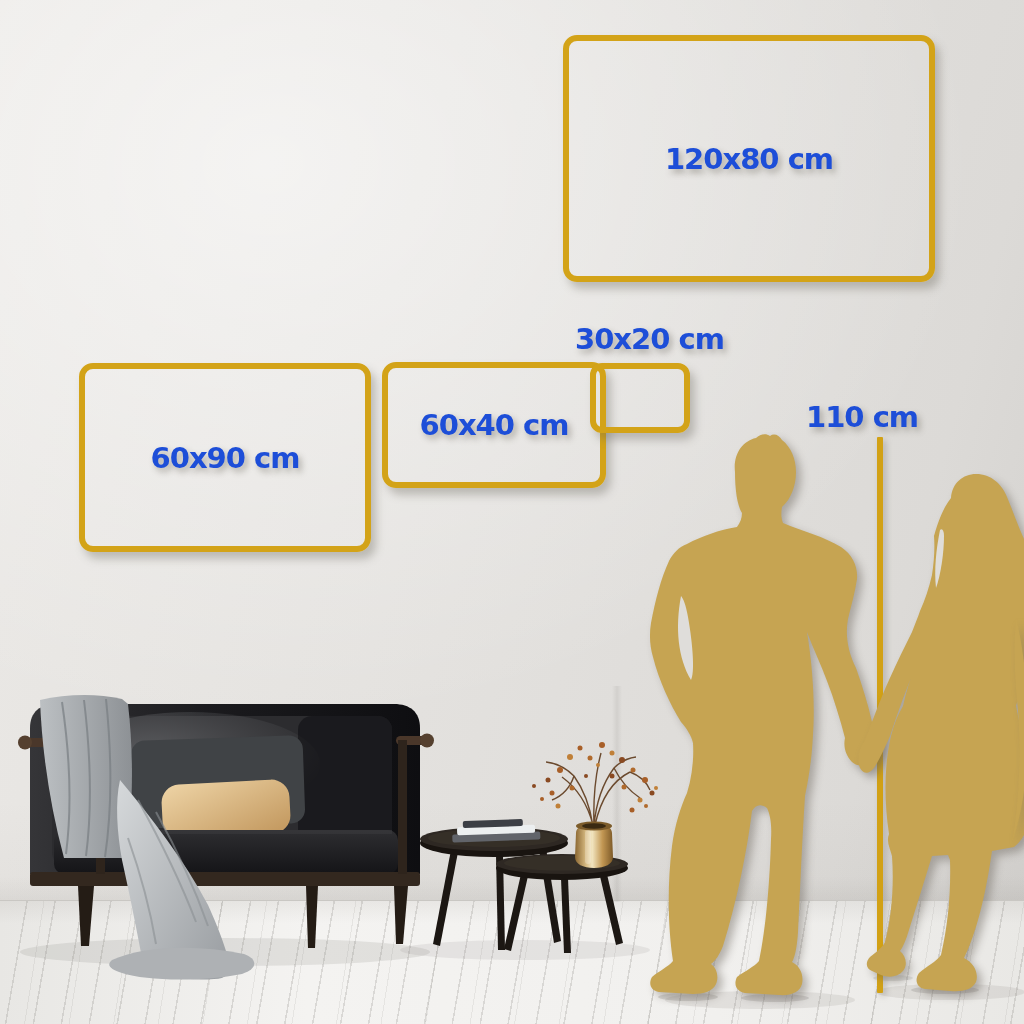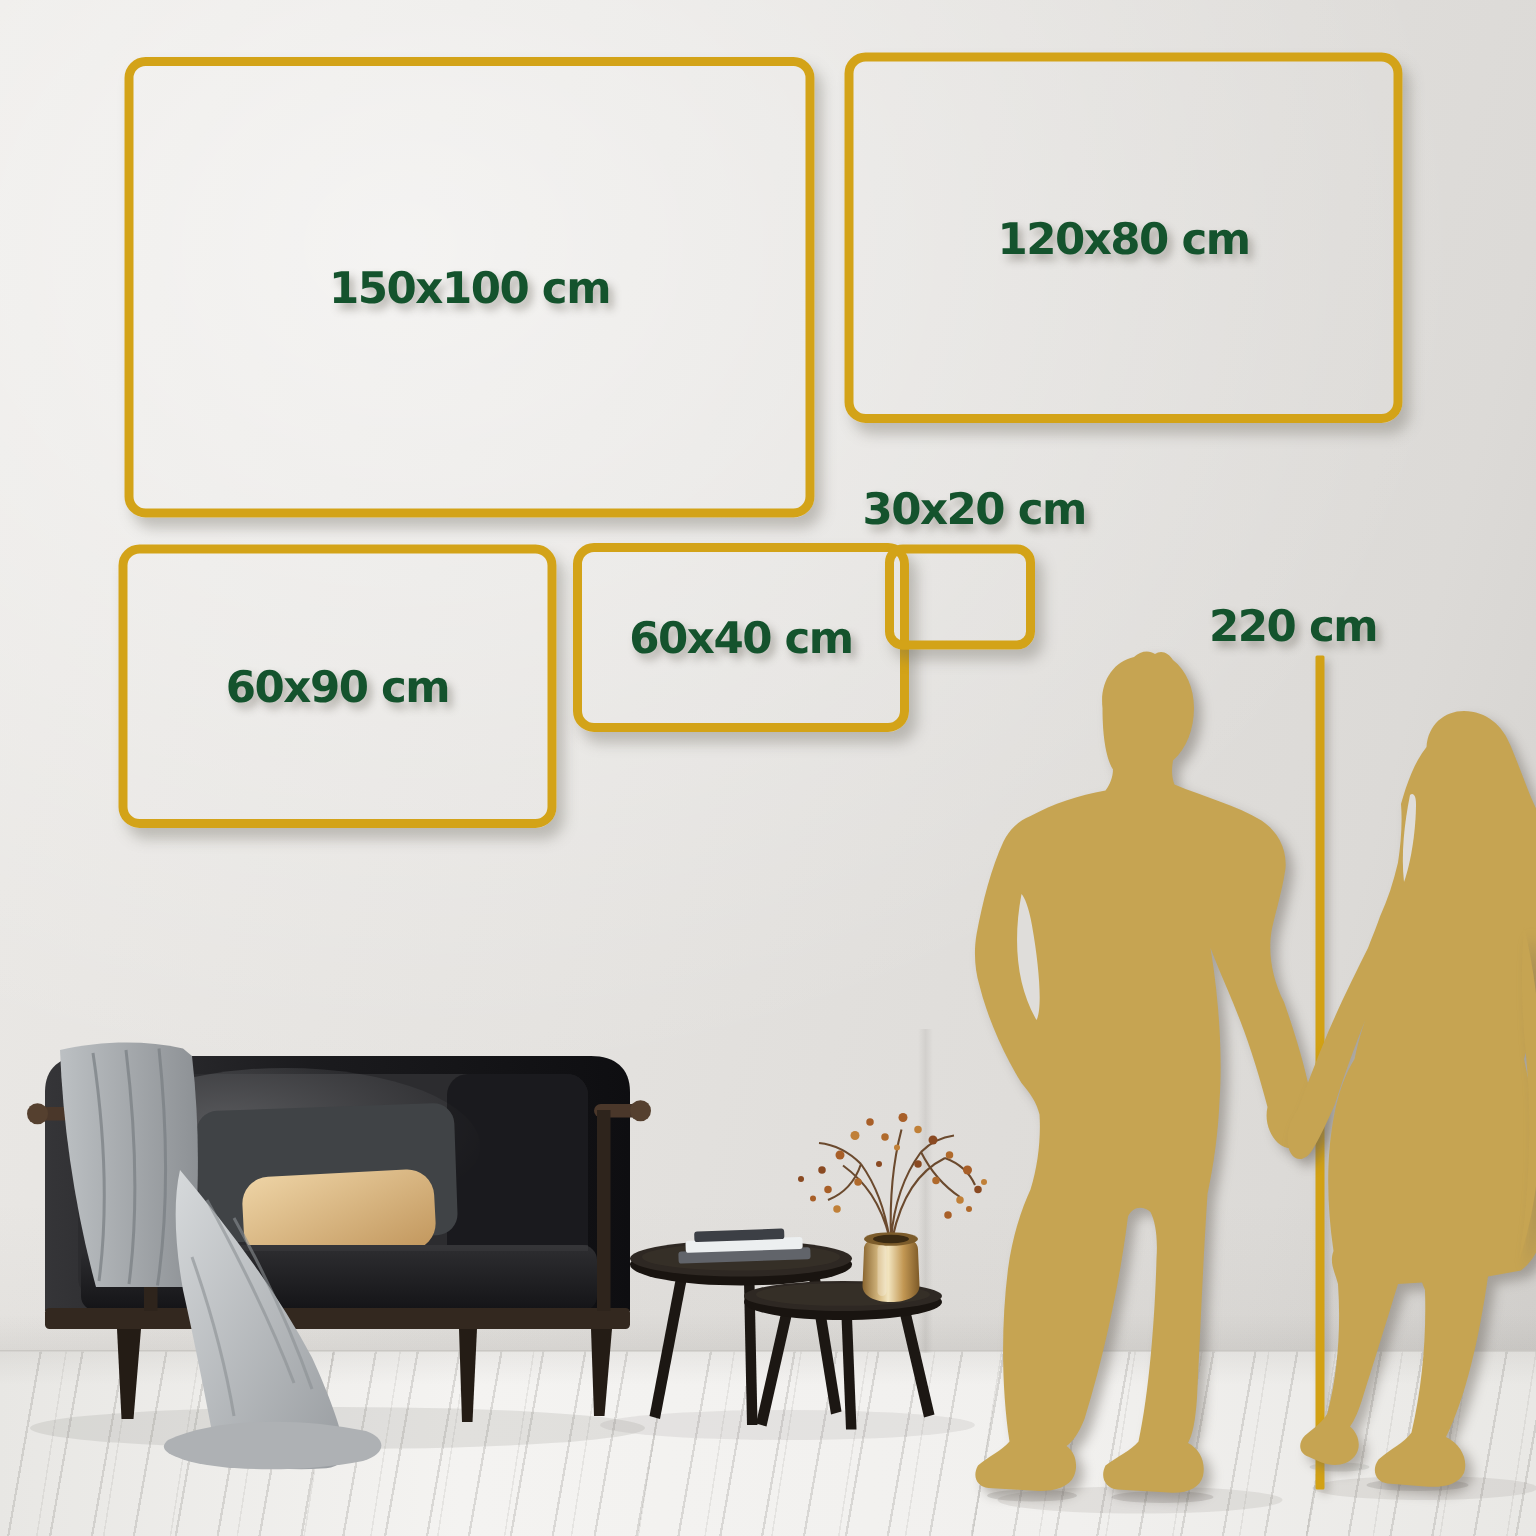--- a/index.html
+++ b/index.html
@@ -34,21 +34,21 @@
     background:linear-gradient(to bottom,rgba(0,0,0,0),rgba(80,76,70,.06));
   }
   
   .frame{
     position:absolute;box-sizing:border-box;
     border:6px solid #D3A318;border-radius:14px;
     box-shadow:5px 7px 9px rgba(104,99,89,.35);
     display:flex;align-items:center;justify-content:center;
   }
   .frame-label,.float-label{
-    color:#14532d;font-weight:bold;font-size:29px;letter-spacing:-1px;
+    color:#1d4ed8;font-weight:bold;font-size:29px;letter-spacing:-1px;
     text-shadow:3px 4px 6px rgba(104,99,89,.45);white-space:nowrap;
   }
   .float-label{position:absolute;text-align:left;}
   .f-150x100{left:83px;top:38px;width:460px;height:307px;}
   .f-120x80{left:563px;top:35px;width:372px;height:247px;}
   .f-60x90{left:79px;top:363px;width:292px;height:189px;}
   .f-60x40{left:382px;top:362px;width:224px;height:126px;}
   .f-30x20{left:590px;top:363px;width:100px;height:70px;border-radius:12px;}
   .l-30x20{left:575px;top:322px;width:176px;}
   .l-180{left:806px;top:400px;width:140px;}
@@ -196,35 +196,32 @@
       </g>
     </g>
     <g>
       <path d="M 576 833 C 576 827 583 824 594 824 C 605 824 612 827 612 833 L 613 857 C 613 864 605 868 594 868 C 583 868 575 864 575 857 Z" fill="url(#vaseG)"></path>
       <ellipse cx="594" cy="826" rx="18" ry="4.5" fill="#7c5c2b"></ellipse>
       <ellipse cx="594" cy="826" rx="12" ry="2.8" fill="#3a2a12"></ellipse>
       <rect x="585" y="830" width="6" height="34" rx="3" fill="#ffffff" opacity=".25"></rect>
     </g>
   </svg>
 
-  <div class="frame f-150x100">
-    <span class="frame-label">150x100 cm</span>
-  </div>
   <div class="frame f-120x80">
     <span class="frame-label">120x80 cm</span>
   </div>
   <div class="frame f-60x90">
     <span class="frame-label">60x90 cm</span>
   </div>
   <div class="frame f-60x40">
     <span class="frame-label">60x40 cm</span>
   </div>
   <div class="frame f-30x20"></div>
   <div class="float-label l-30x20">30x20 cm</div>
-  <div class="float-label l-180">220 cm</div>
+  <div class="float-label l-180">110 cm</div>
 
   <svg class="art" viewBox="0 0 1024 1024">
     <g>
       <ellipse cx="760" cy="1000" rx="95" ry="9" fill="#8d8a85" opacity=".16"></ellipse>
       <ellipse cx="950" cy="992" rx="75" ry="8" fill="#8d8a85" opacity=".16"></ellipse>
       <ellipse cx="688" cy="997" rx="30" ry="4" fill="#6e6a63" opacity=".2"></ellipse>
       <ellipse cx="775" cy="998" rx="34" ry="4" fill="#6e6a63" opacity=".2"></ellipse>
       <ellipse cx="945" cy="990" rx="34" ry="4" fill="#6e6a63" opacity=".2"></ellipse>
       <ellipse cx="893" cy="978" rx="20" ry="3" fill="#6e6a63" opacity=".15"></ellipse>
     </g>

